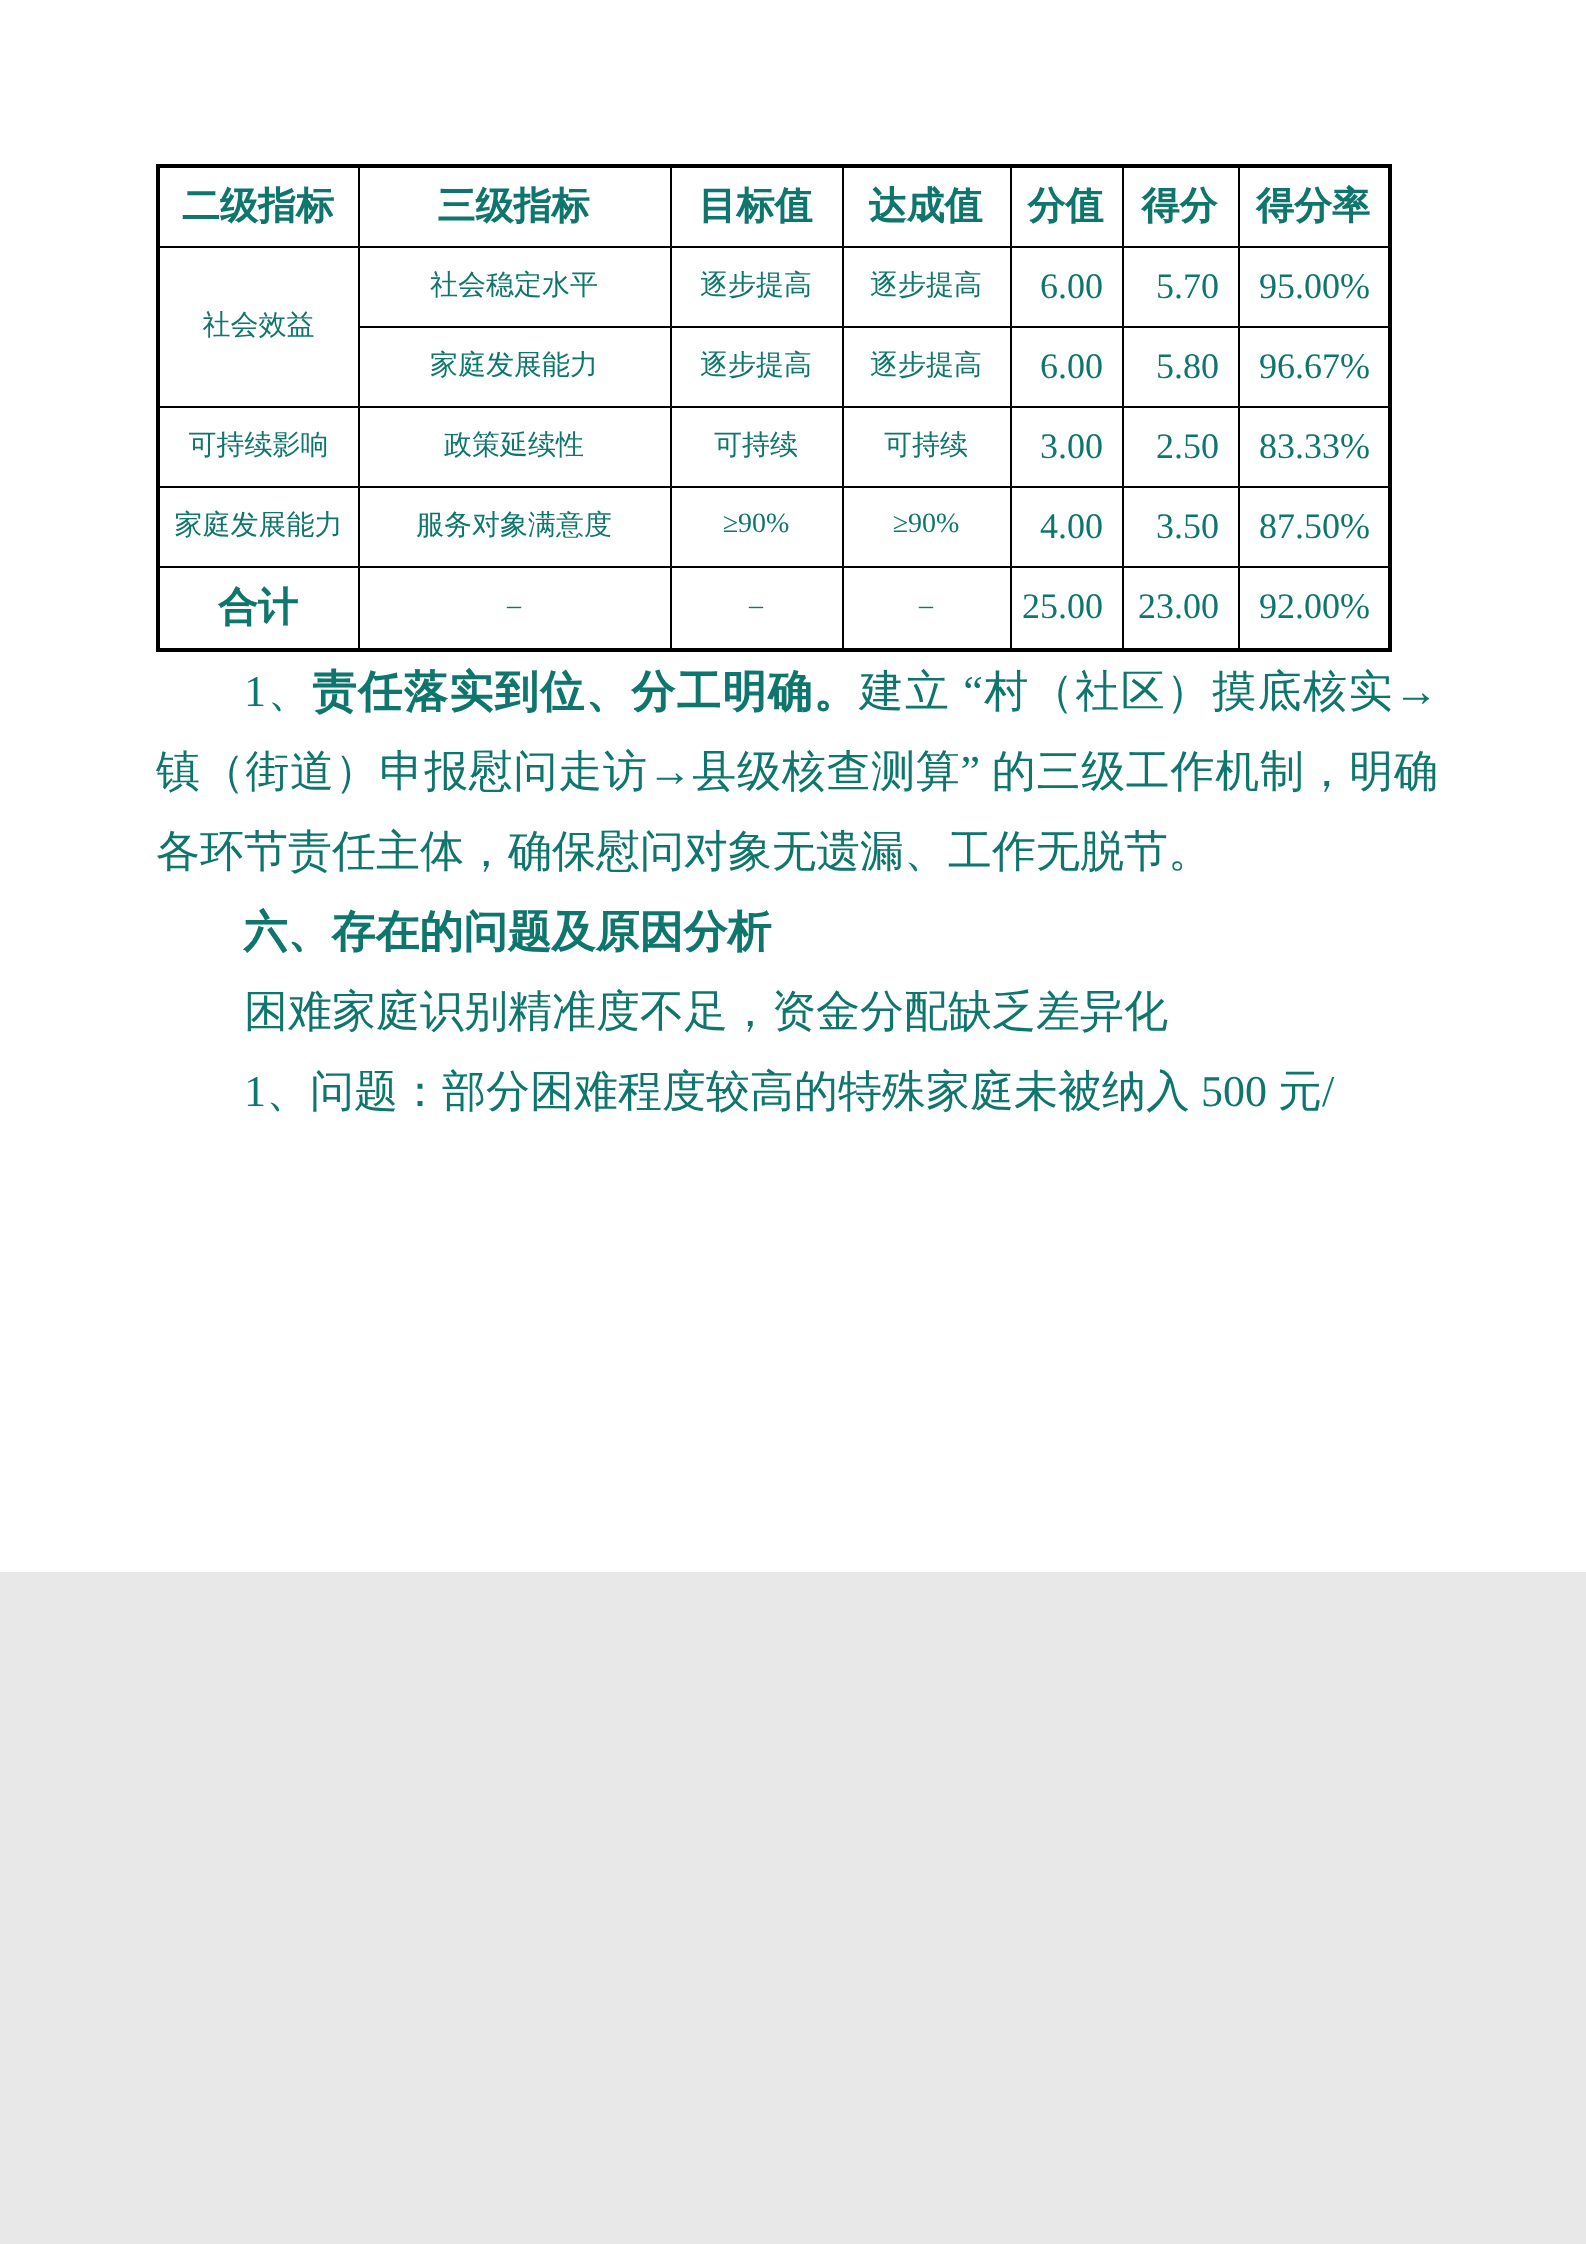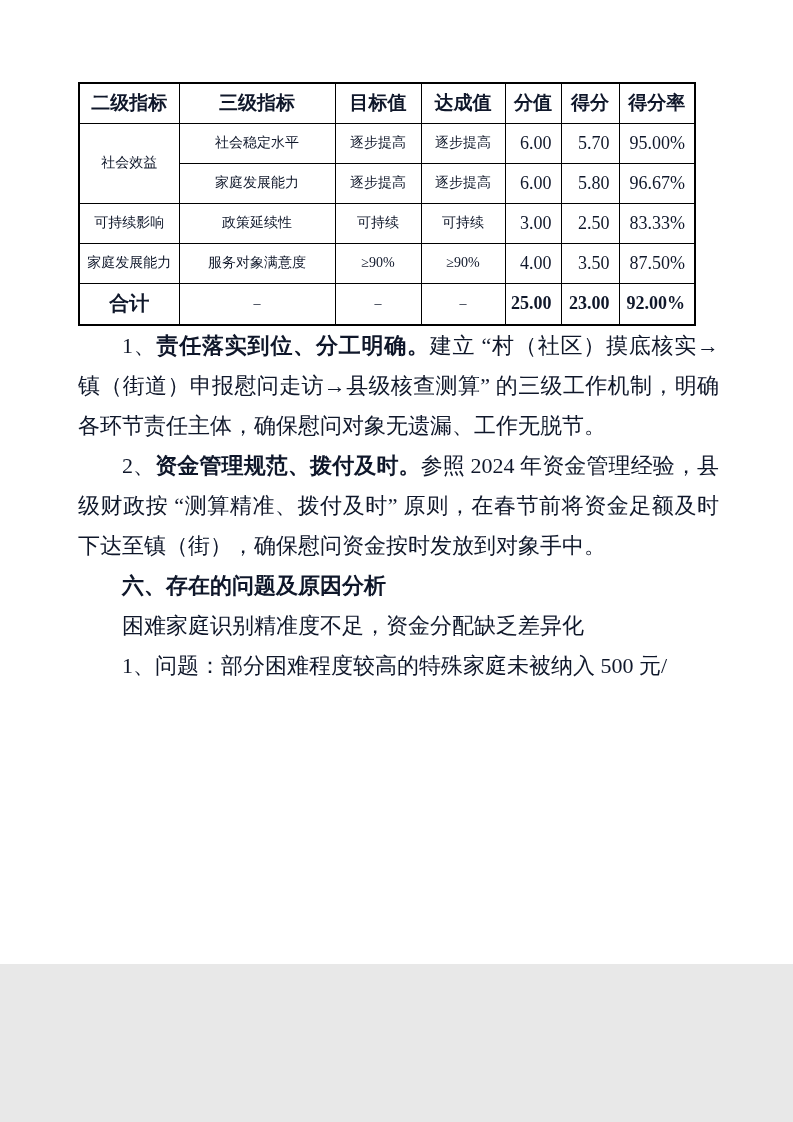--- a/index.html
+++ b/index.html
@@ -1,23 +1,23 @@
 <!DOCTYPE html>
 <html><head>
 <meta charset="utf-8">
 <style>
   * { margin: 0; padding: 0; box-sizing: border-box; }
   html, body { background: #e8e8e8; }
   .page {
     position: relative;
     width: 793px;
-    height: 964px;
+    height: 786px;
     margin: 0 auto;
     background: #ffffff;
-    color: #0f172a;
+    color: #0f766e;
     font-family: "Liberation Serif", "DejaVu Serif", serif;
     overflow: hidden;
   }
   .doc {
     position: absolute;
     left: 78px;
     top: 82px;
     width: 641px;
   }
   table.score-table {
@@ -42,21 +42,21 @@
     font-weight: bold;
     font-family: "Liberation Sans", "DejaVu Sans", sans-serif;
     font-size: 19px;
   }
   .score-table td.num {
     text-align: right;
     padding-right: 9px;
     font-size: 18px;
   }
   .total-row td.label { font-weight: bold; font-size: 20px; }
-  .total-row td.num { font-weight: bold; }
+  .total-row td.num { font-weight: normal; }
   .para {
     font-size: 22px;
     line-height: 40px;
     text-align: justify;
   }
   .para.first { margin-top: 5px; }
   .indent { text-indent: 44px; }
   .b { font-weight: bold; }
   .heading {
     font-size: 22px;
@@ -138,21 +138,20 @@
           <td class="num">23.00</td>
           <td class="num">92.00%</td>
         </tr>
       </tbody>
     </table>
 
 
 
     <p class="para indent"><span>1、</span><span class="b">责任落实到位、分工明确。</span><span>建立 “村（社区）摸底核实→镇（街道）申报慰问走访→县级核查测算” 的三级工作机制，明确各环节责任主体，确保慰问对象无遗漏、工作无脱节。</span></p>
 
-    <p class="para indent"><span>2、</span><span class="b">资金管理规范、拨付及时。</span><span>参照 2024 年资金管理经验，县级财政按 “测算精准、拨付及时” 原则，在春节前将资金足额及时下达至镇（街），确保慰问资金按时发放到对象手中。</span></p>
 
 
     <p class="heading">六、存在的问题及原因分析</p>
 
     <p class="para indent">困难家庭识别精准度不足，资金分配缺乏差异化</p>
 
     <p class="para indent">1、问题：部分困难程度较高的特殊家庭未被纳入 500 元/</p>
 
   </div>
 </div>

